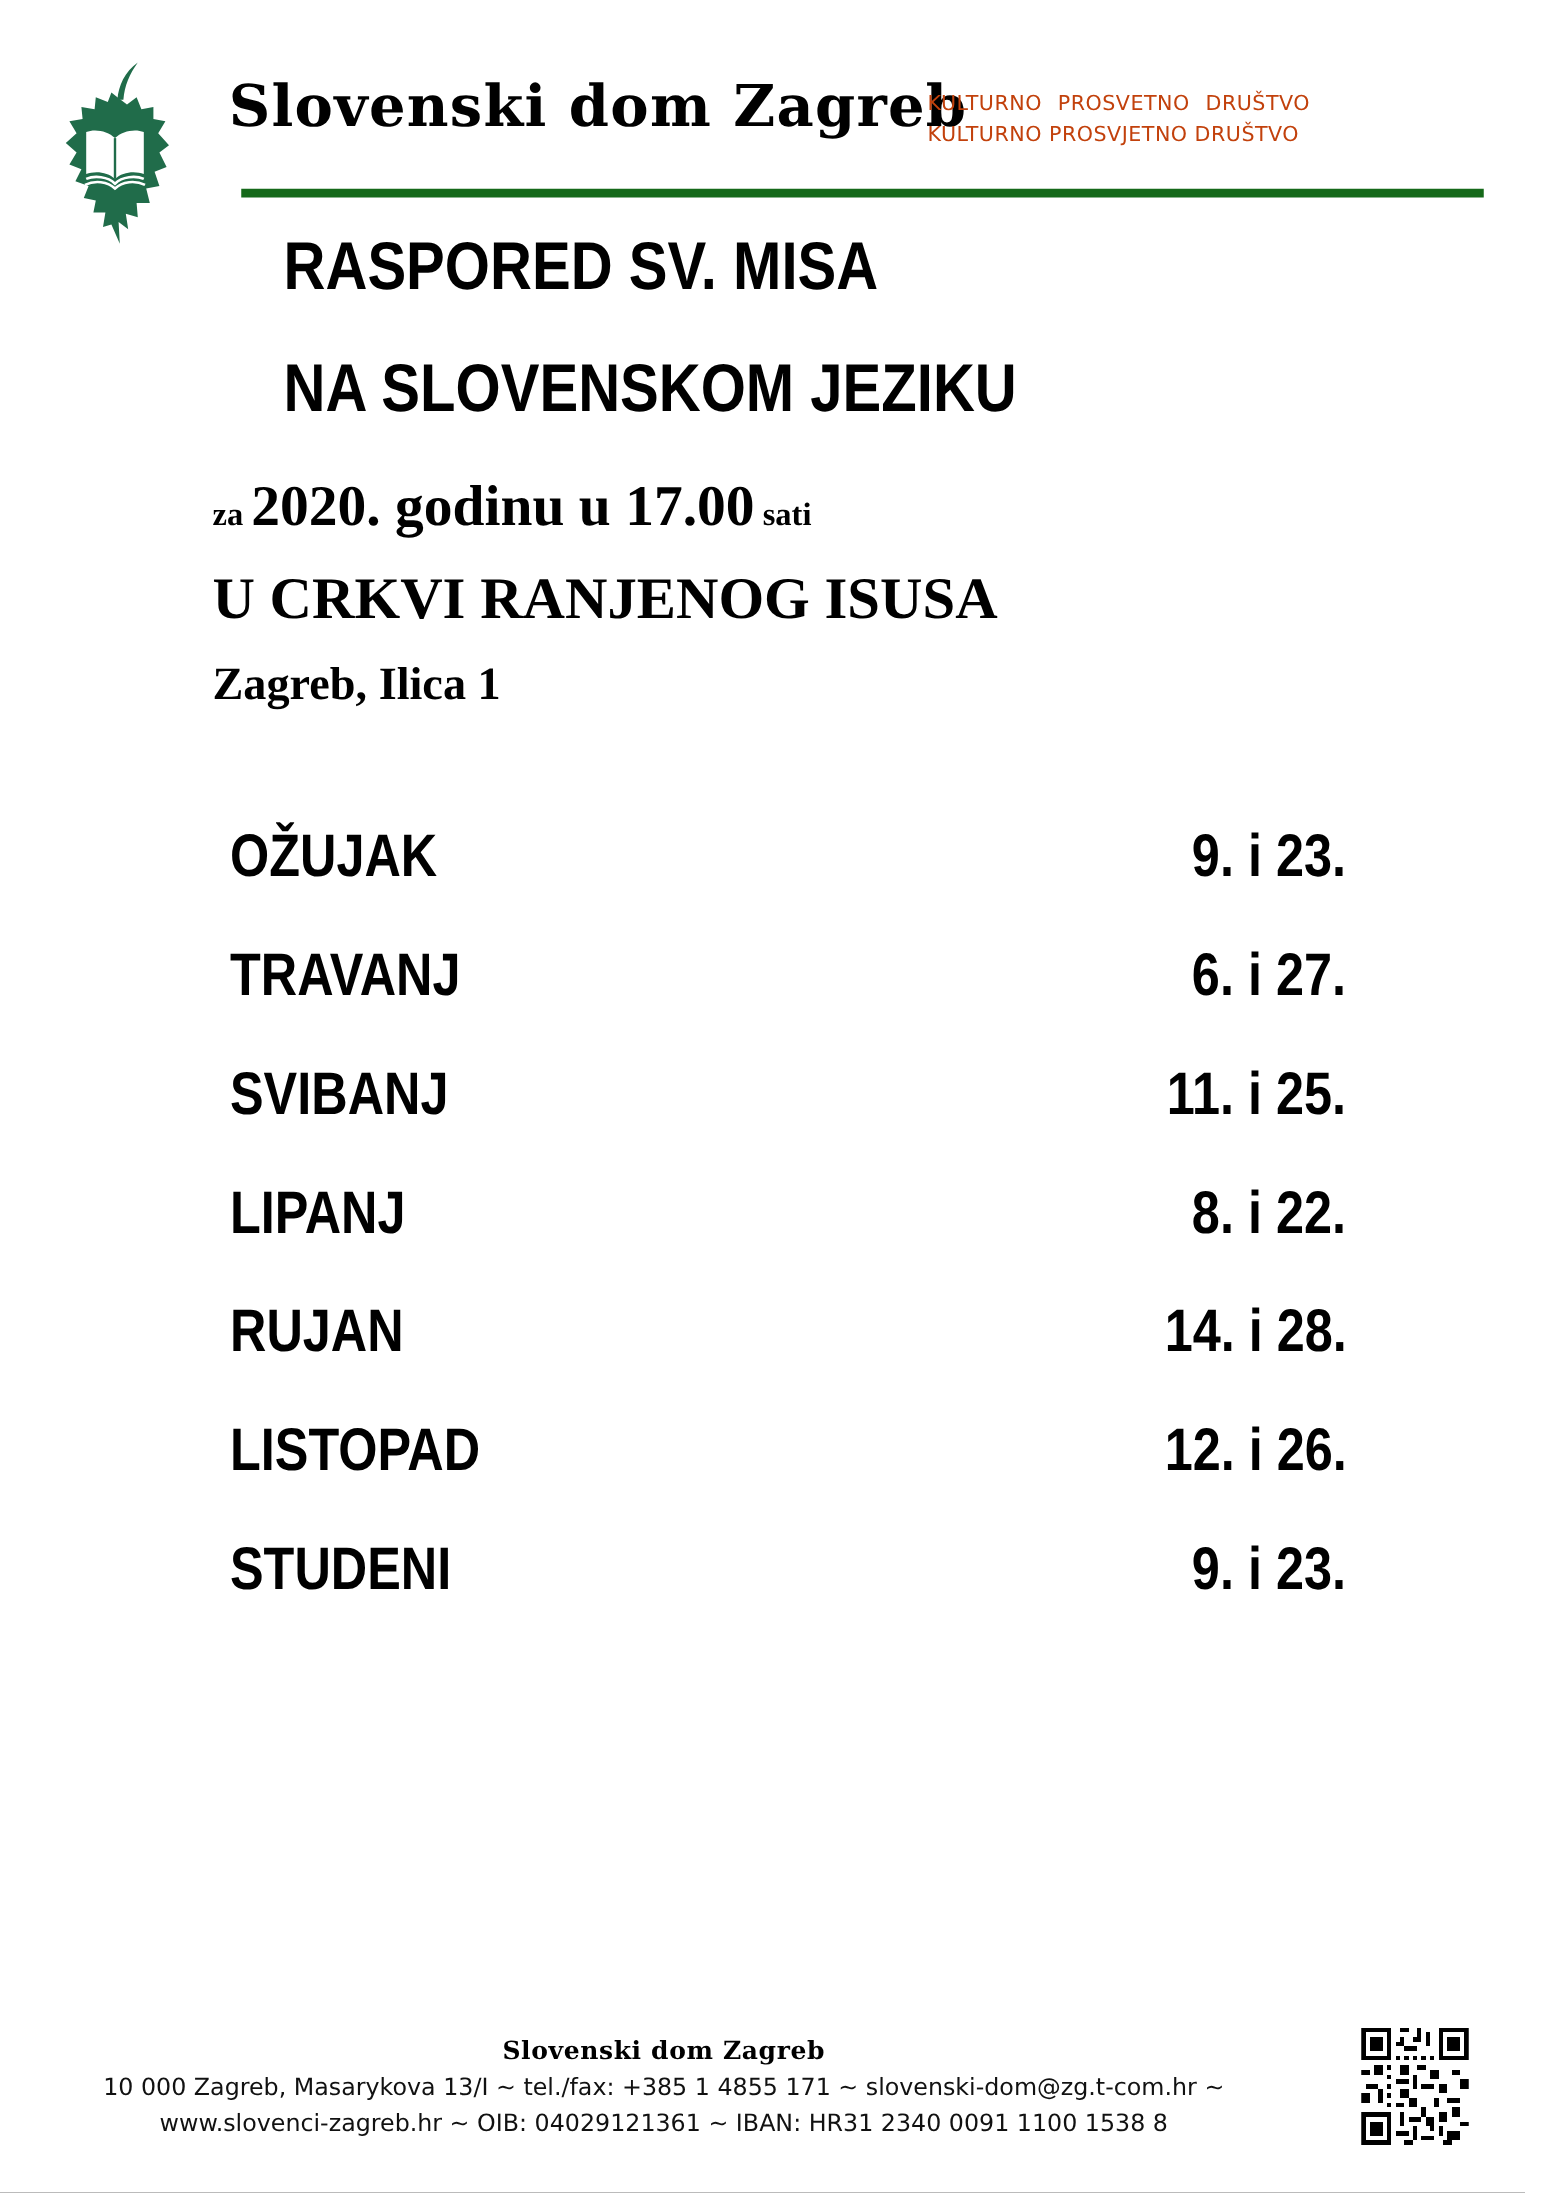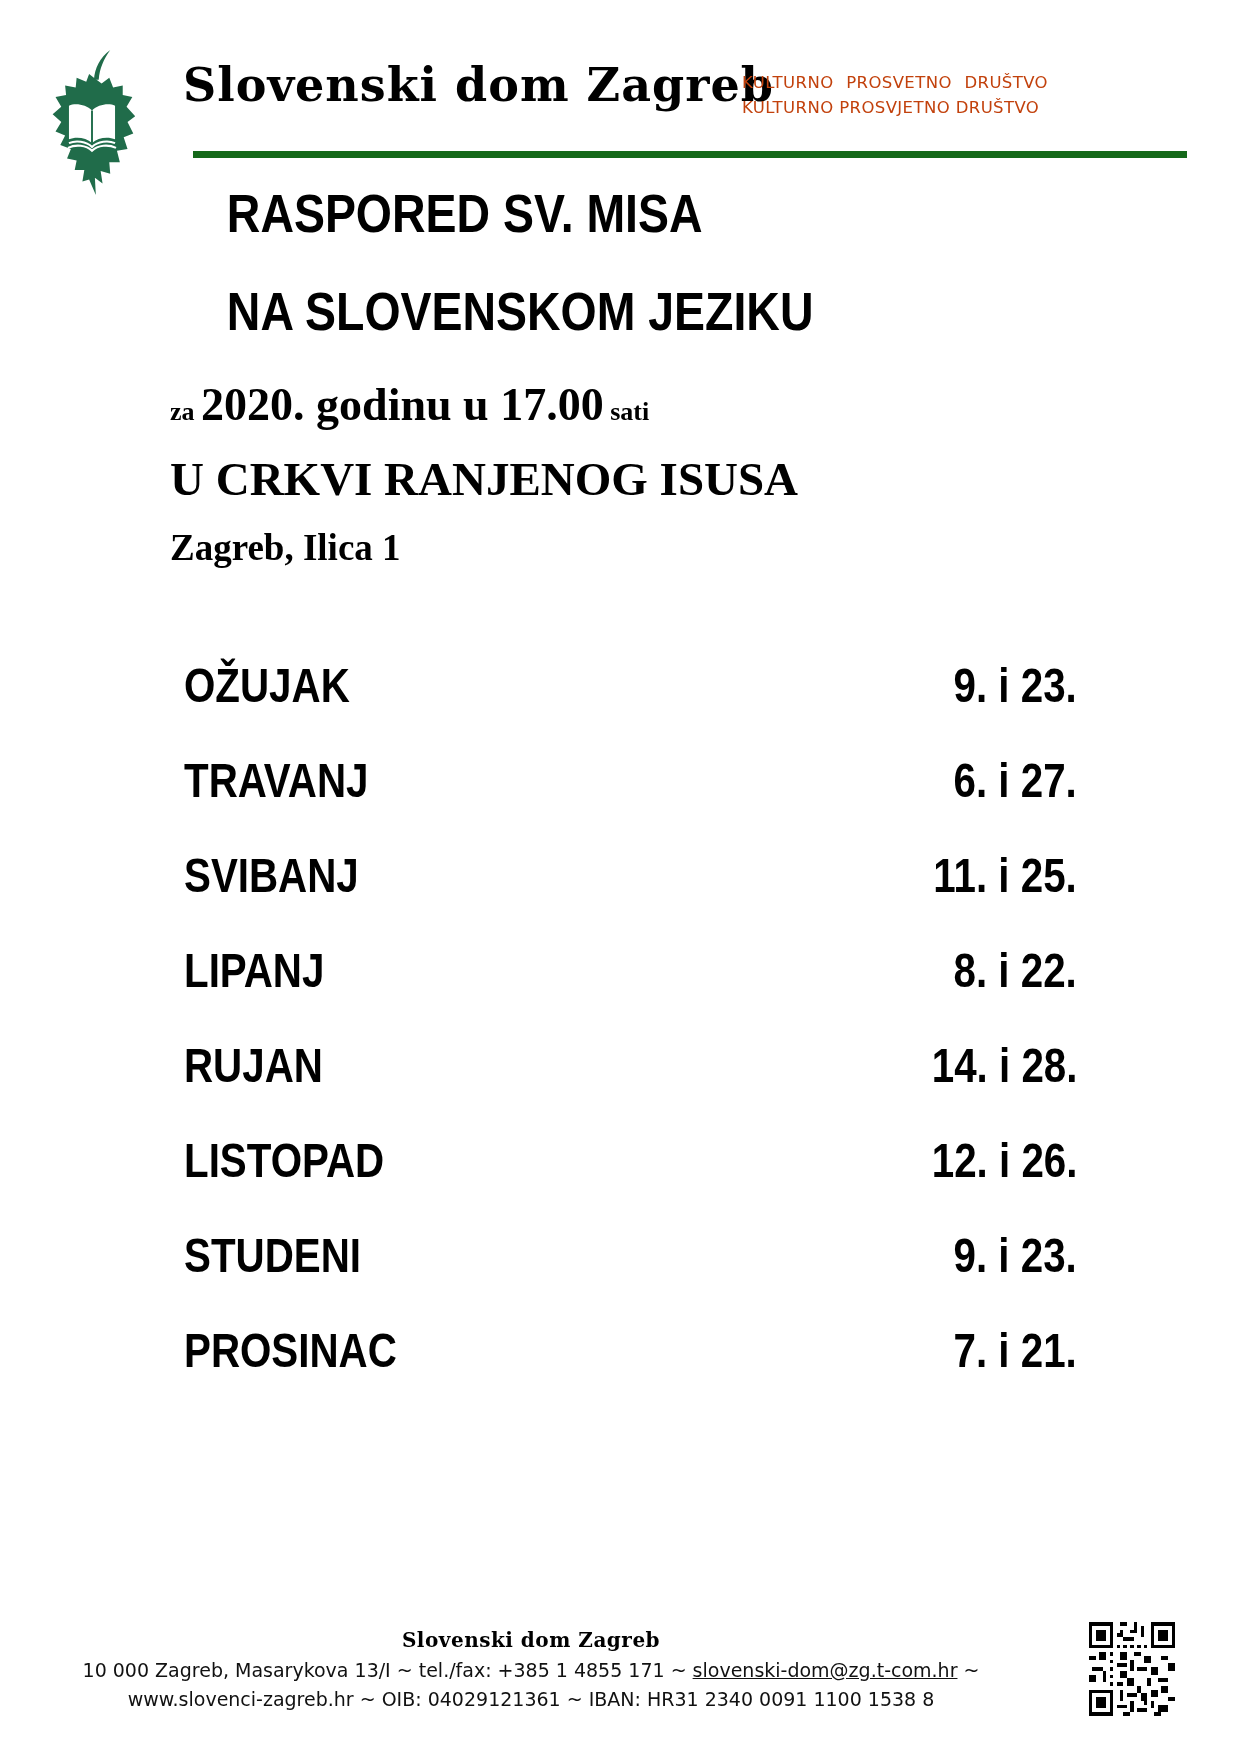--- a/index.html
+++ b/index.html
@@ -58,21 +58,21 @@
   }
   .footer-org{
     font-family:"DejaVu Serif",serif;font-weight:800;
     font-size:20px;letter-spacing:.5px;margin-bottom:4px;
   }
   .footer-line{
     font-family:"DejaVu Sans",sans-serif;
     font-size:19px;line-height:29px;color:#111;
     white-space:nowrap;
   }
-  .footer-line .email{text-decoration:underline;cursor:pointer;}
+  .footer-line .email{cursor:pointer;}
   .qr{position:absolute;left:1089px;top:1622px;width:86px;height:94px;}
 </style>
 </head>
 <body>
 
 <div class="page">
 
   <div class="logo">
     <svg viewBox="0 0 100 160" width="96" height="156" xmlns="http://www.w3.org/2000/svg">
       <path d="M52,36 C53,24 58,13 69,5 C62,15 58,24 57,36 Z" fill="#206c4a"></path>
@@ -122,24 +122,20 @@
       <span class="month">RUJAN</span>
       <span class="dates">14. i 28.</span>
     </div>
     <div class="sched-row">
       <span class="month">LISTOPAD</span>
       <span class="dates">12. i 26.</span>
     </div>
     <div class="sched-row">
       <span class="month">STUDENI</span>
       <span class="dates">9. i 23.</span>
-    </div>
-    <div class="sched-row">
-      <span class="month">PROSINAC</span>
-      <span class="dates">7. i 21.</span>
     </div>
   </div>
 
   <div class="footer">
     <div class="footer-org">Slovenski dom Zagreb</div>
     <div class="footer-line"><span>10 000 Zagreb, Masarykova 13/I ~ tel./fax: +385 1 4855 171 ~ </span><span class="email">slovenski-dom@zg.t-com.hr</span><span> ~</span></div>
     <div class="footer-line">www.slovenci-zagreb.hr ~ OIB: 04029121361 ~ IBAN: HR31 2340 0091 1100 1538 8</div>
   </div>
 
   <div class="qr">

